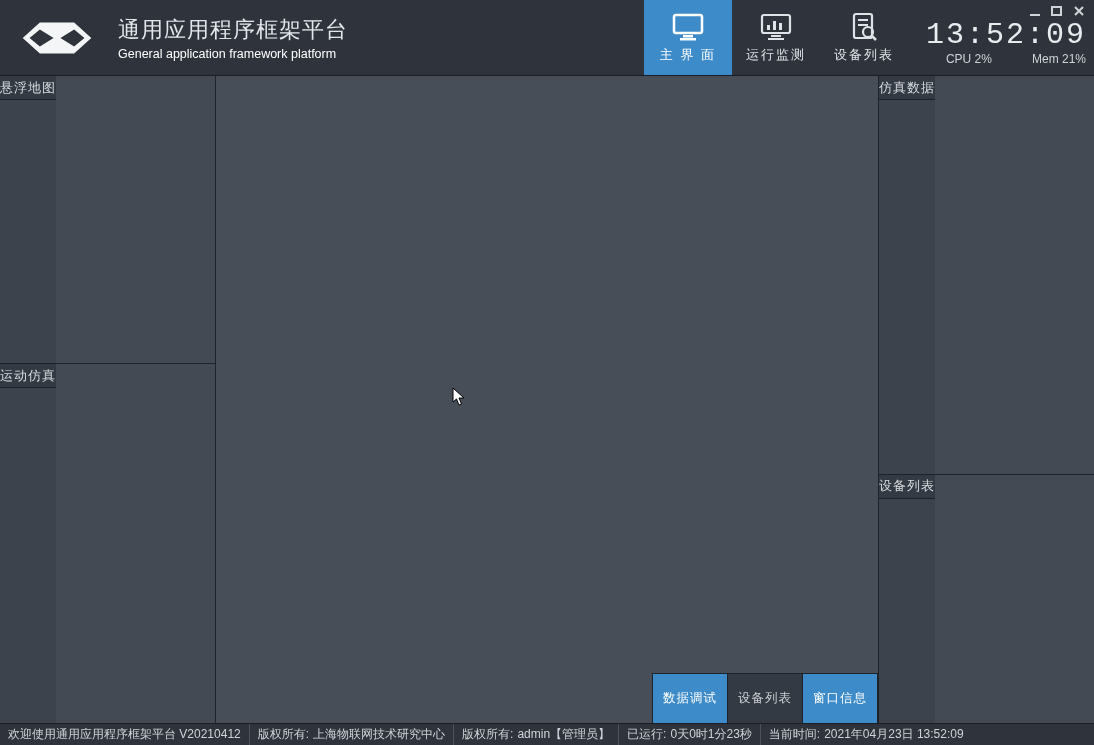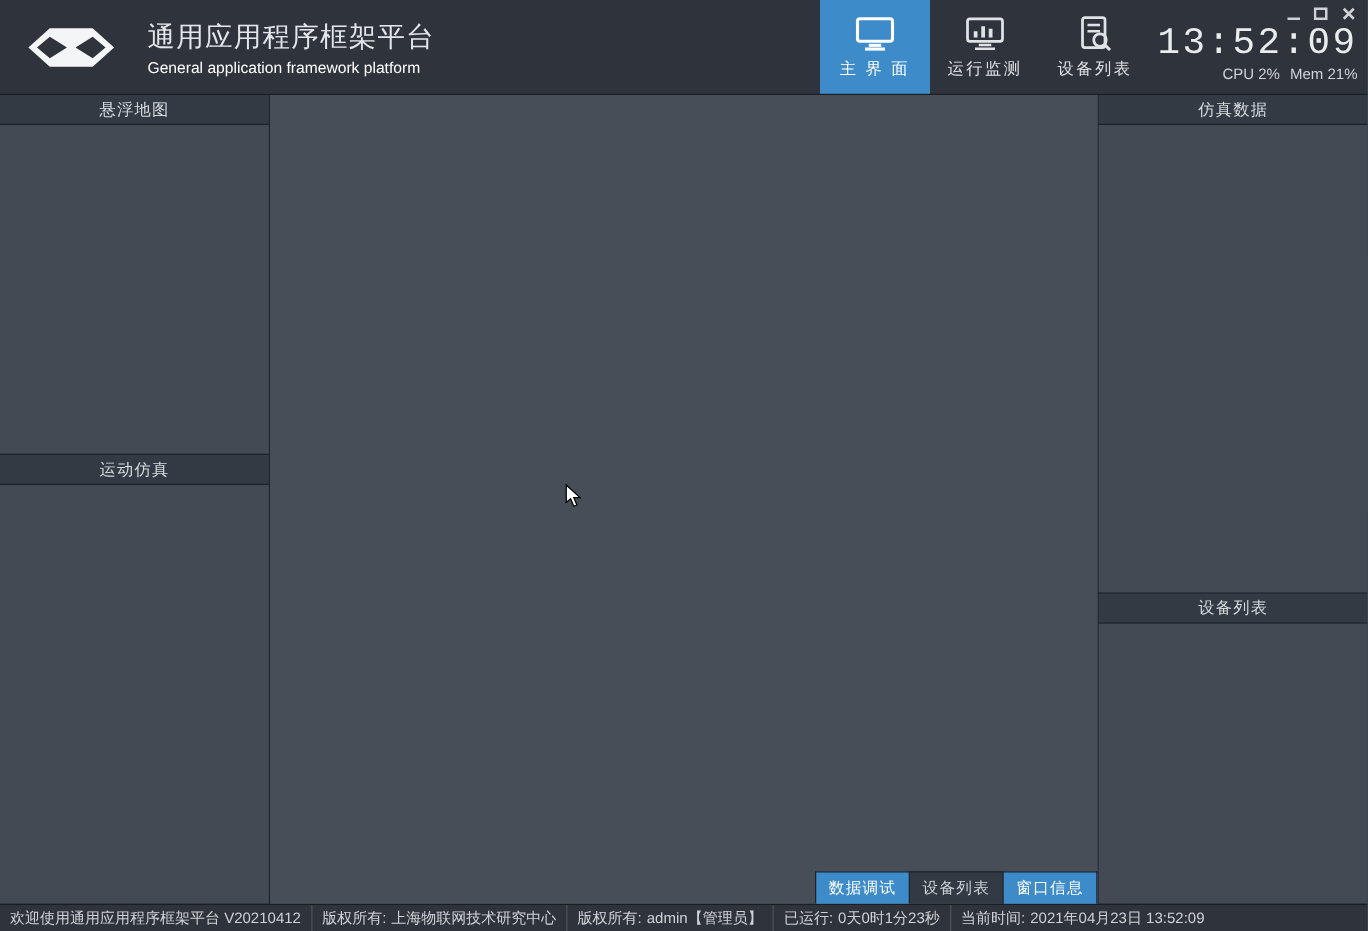--- a/index.html
+++ b/index.html
@@ -69,21 +69,21 @@
   .win-btn { width: 14px; height: 14px; cursor: pointer; display:flex; align-items:center; justify-content:center; color:#cfd3d7; }
   .clock {
     font-family: "DS-Digital", "Courier New", monospace;
     font-size: 30px;
     letter-spacing: 2px;
     color: #e8ecef;
     margin-top: 2px;
     line-height: 1;
   }
   .stats { font-size: 12px; color: #cfd3d7; margin-top: 2px; display:flex; gap:8px;}
-  .stats span { white-space: pre; }
+  .stats span { white-space: pre; margin-left: 32px; }
 
   
   .main {
     flex: 1;
     display: flex;
     min-height: 0;
   }
   .left-col {
     width: 216px;
     display: flex;
@@ -99,21 +99,21 @@
     border-left: 1px solid #1f2329;
   }
   .center-col {
     flex: 1;
     background: #474e58;
     position: relative;
   }
   .panel {
     flex: 1;
     display: flex;
-    flex-direction: column;
+    flex-direction: row;
     min-height: 0;
   }
   .panel + .panel { border-top: 1px solid #1f2329; }
   .panel-header {
     height: 24px;
     background: #333a43;
     color: #d7dbdf;
     font-size: 13px;
     display: flex;
     align-items: center;
@@ -130,21 +130,21 @@
 
   
   .float-tabs {
     position: absolute;
     right: 0;
     bottom: 0;
     display: flex;
     font-size: 12.5px;
   }
   .float-tab {
-    padding: 4px 10px;
+    padding: 16px 10px;
     background: #333a43;
     color: #cdd1d5;
     border: 1px solid #1f2329;
     border-bottom: none;
     cursor: pointer;
     letter-spacing: 1px;
   }
   .float-tab + .float-tab { border-left: none; }
   .float-tab.active {
     background: #3d8bc8;

